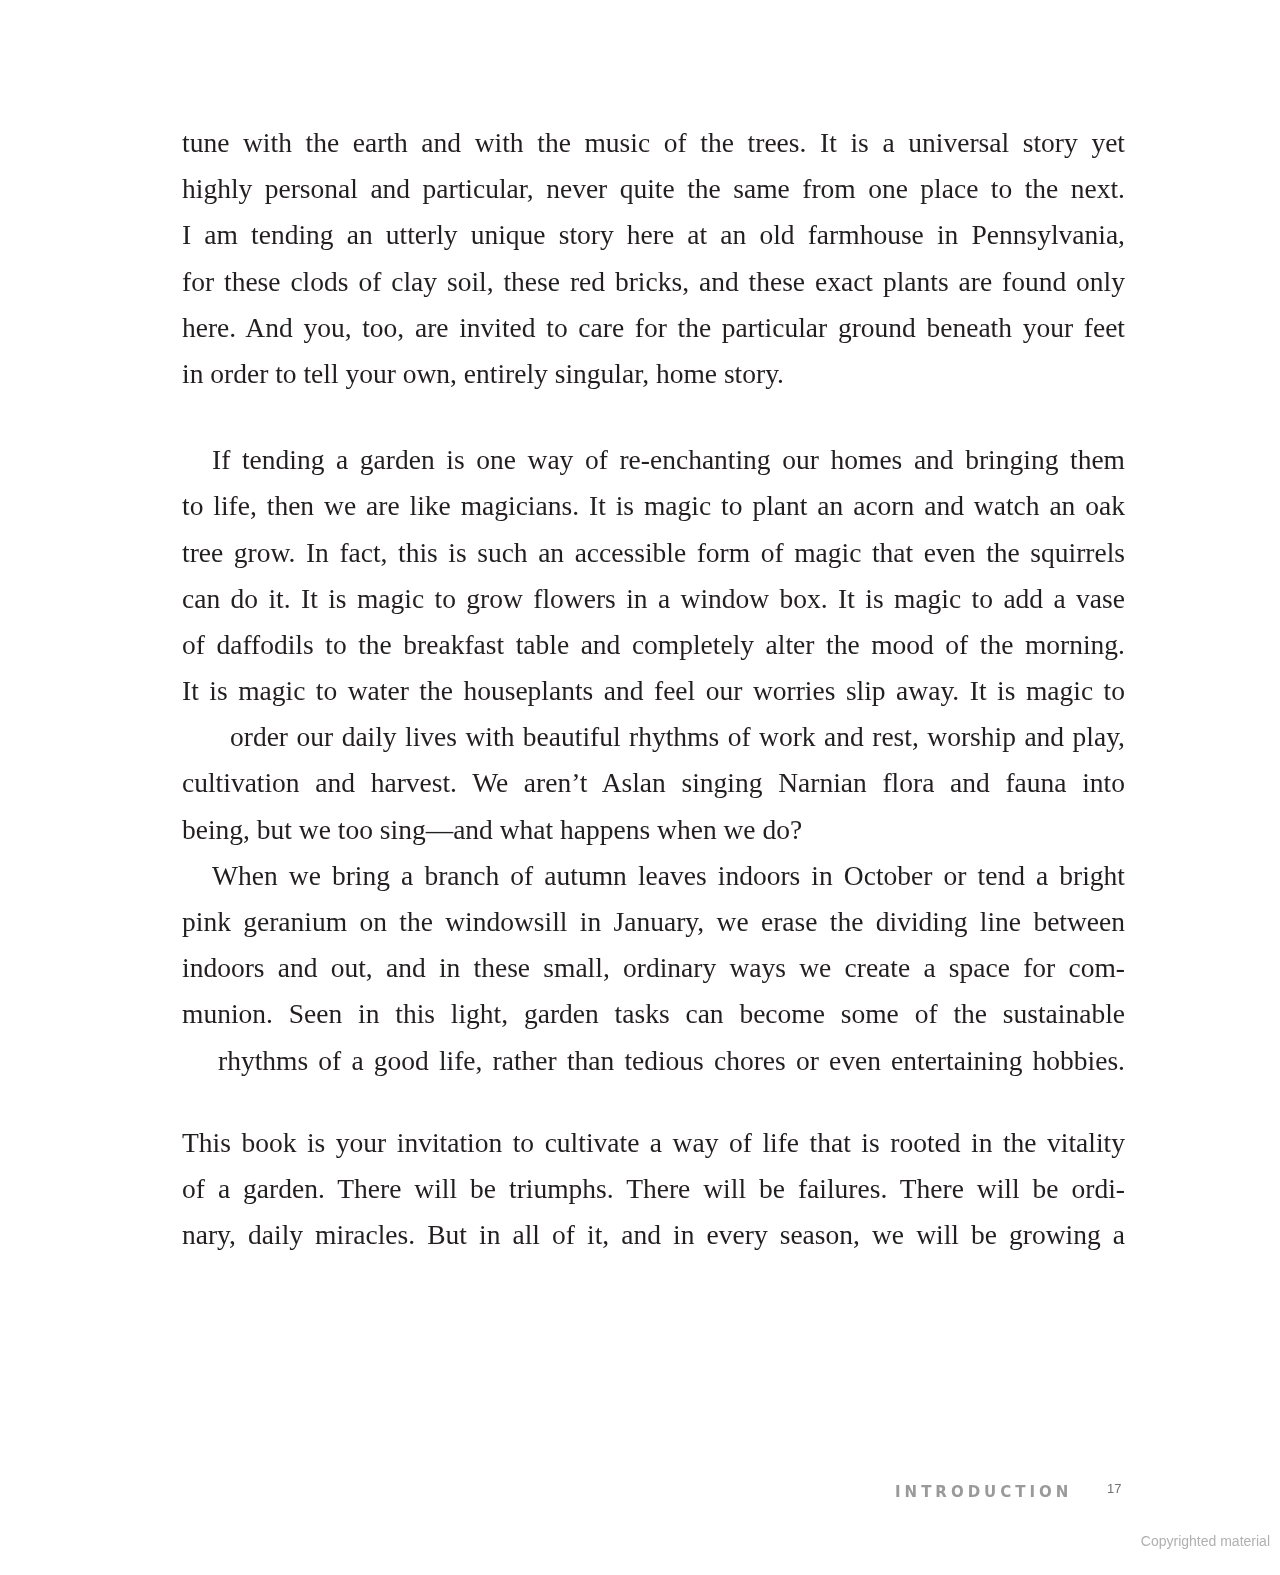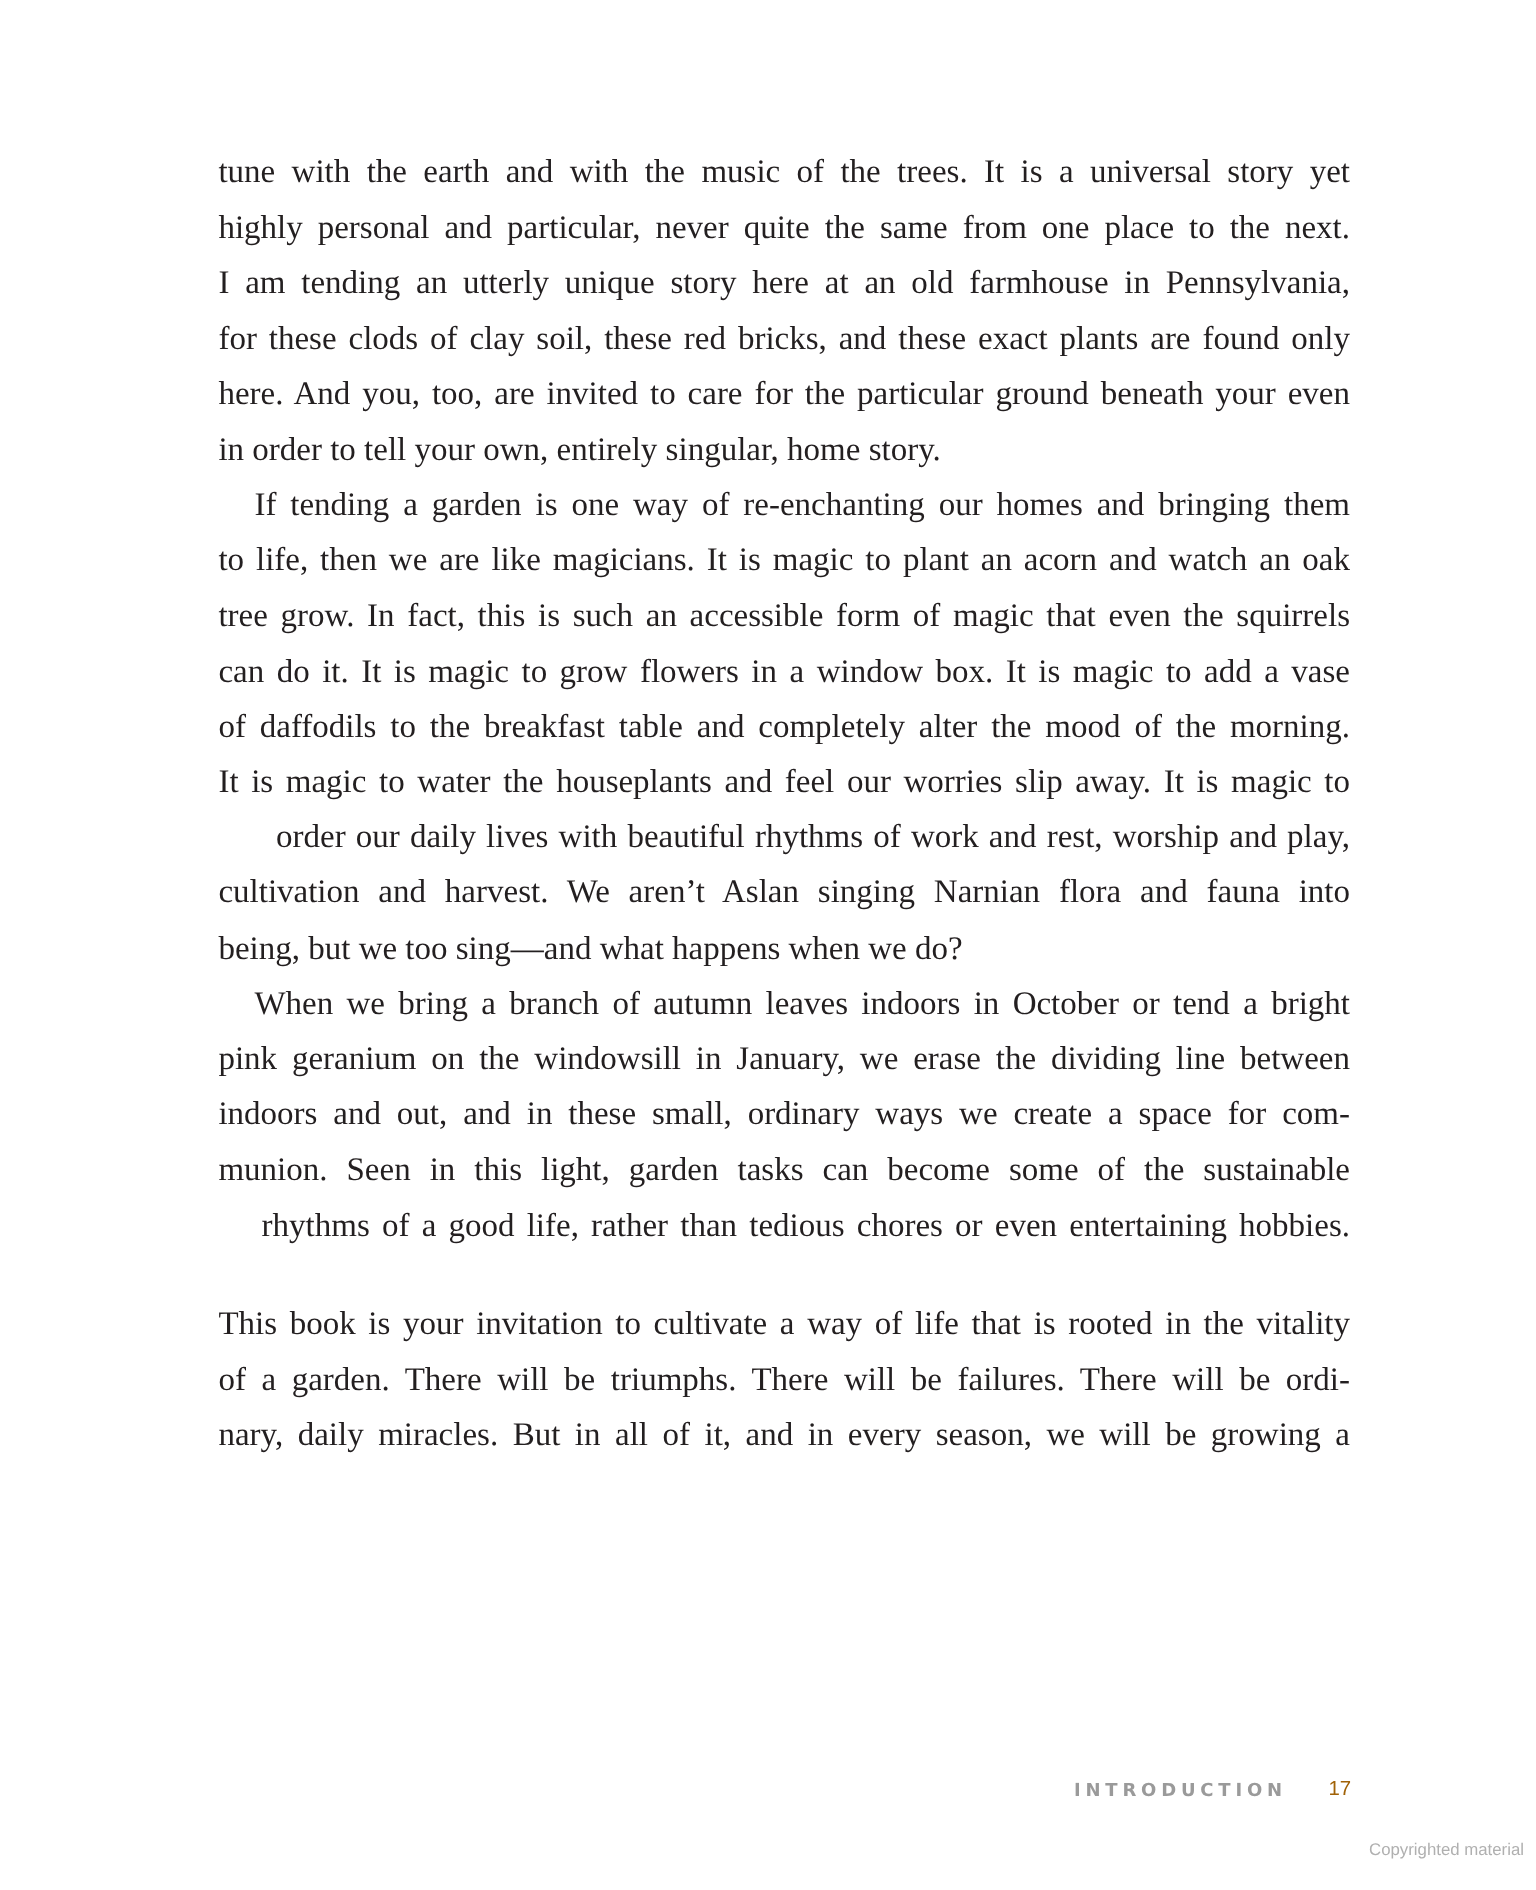--- a/index.html
+++ b/index.html
@@ -19,44 +19,44 @@
   }
   .line.last { text-align-last: left; }
   .line.indent { padding-left: 30px; }
   .footer-section {
     position: absolute; left: 895px; top: 1483px;
     font-family: "DejaVu Sans", sans-serif; font-size: 15px; letter-spacing: 4px;
     color: #9a9a9a; font-weight: bold;
   }
   .page-number {
     position: absolute; left: 1107px; top: 1481px;
-    font-family: "Liberation Sans", sans-serif; font-size: 17px; color: #a16207;
+    font-family: "Liberation Sans", sans-serif; font-size: 13px; color: #737373;
   }
   .copyright {
     position: absolute; right: 10px; top: 1533px;
     font-family: "Liberation Sans", sans-serif; font-size: 14px; color: #b0b0b0;
   }
 </style>
 </head>
 <body>
 
 <div class="page">
   <div class="text-block">
 
     <div>
       <div class="line" style="word-spacing: 0px;"><span style="white-space: nowrap;">tune with the earth and with the music of the trees. It is a universal story yet</span></div>
       <div class="line" style="word-spacing: 0px;"><span style="white-space: nowrap;">highly personal and particular, never quite the same from one place to the next.</span></div>
       <div class="line" style="word-spacing: 0px;"><span style="white-space: nowrap;">I am tending an utterly unique story here at an old farmhouse in Pennsylvania,</span></div>
       <div class="line" style="word-spacing: 0px;"><span style="white-space: nowrap;">for these clods of clay soil, these red bricks, and these exact plants are found only</span></div>
-      <div class="line" style="word-spacing: 0px;"><span style="white-space: nowrap;">here. And you, too, are invited to care for the particular ground beneath your even</span></div>
+      <div class="line" style="word-spacing: 0px;"><span style="white-space: nowrap;">here. And you, too, are invited to care for the particular ground beneath your feet</span></div>
       <div class="line last">in order to tell your own, entirely singular, home story.</div>
     </div>
 
     <div>
-      <div class="line indent" style="word-spacing: 0px;"><span style="white-space: nowrap;">If tending a garden is one way of re-enchanting our homes and bringing them</span></div>
+      <div class="line indent" style="word-spacing: 0px; margin-top: 40px;"><span style="white-space: nowrap;">If tending a garden is one way of re-enchanting our homes and bringing them</span></div>
       <div class="line" style="word-spacing: 0px;"><span style="white-space: nowrap;">to life, then we are like magicians. It is magic to plant an acorn and watch an oak</span></div>
       <div class="line" style="word-spacing: 0px;"><span style="white-space: nowrap;">tree grow. In fact, this is such an accessible form of magic that even the squirrels</span></div>
       <div class="line" style="word-spacing: 0px;"><span style="white-space: nowrap;">can do it. It is magic to grow flowers in a window box. It is magic to add a vase</span></div>
       <div class="line" style="word-spacing: 0px;"><span style="white-space: nowrap;">of daffodils to the breakfast table and completely alter the mood of the morning.</span></div>
       <div class="line" style="word-spacing: 0px;"><span style="white-space: nowrap;">It is magic to water the houseplants and feel our worries slip away. It is magic to</span></div>
       <div class="line" style="word-spacing: 0px;"><span style="white-space: nowrap; margin-left: 48px;">order our daily lives with beautiful rhythms of work and rest, worship and play,</span></div>
       <div class="line" style="word-spacing: 0px;"><span style="white-space: nowrap;">cultivation and harvest. We aren’t Aslan singing Narnian flora and fauna into</span></div>
       <div class="line last">being, but we too sing—and what happens when we do?</div>
     </div>
 

